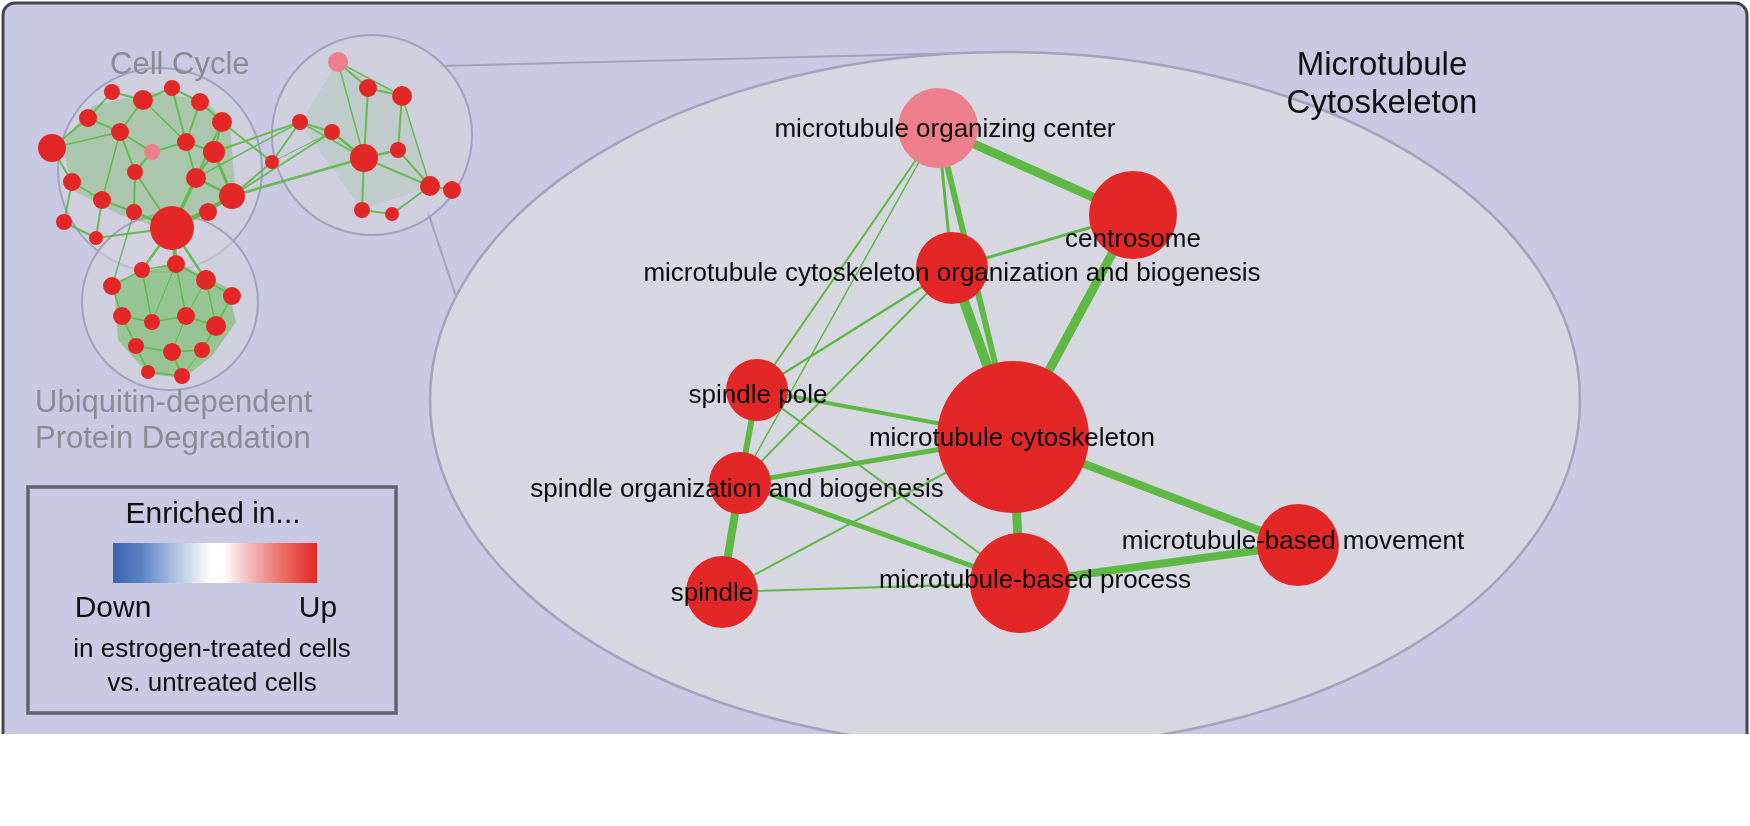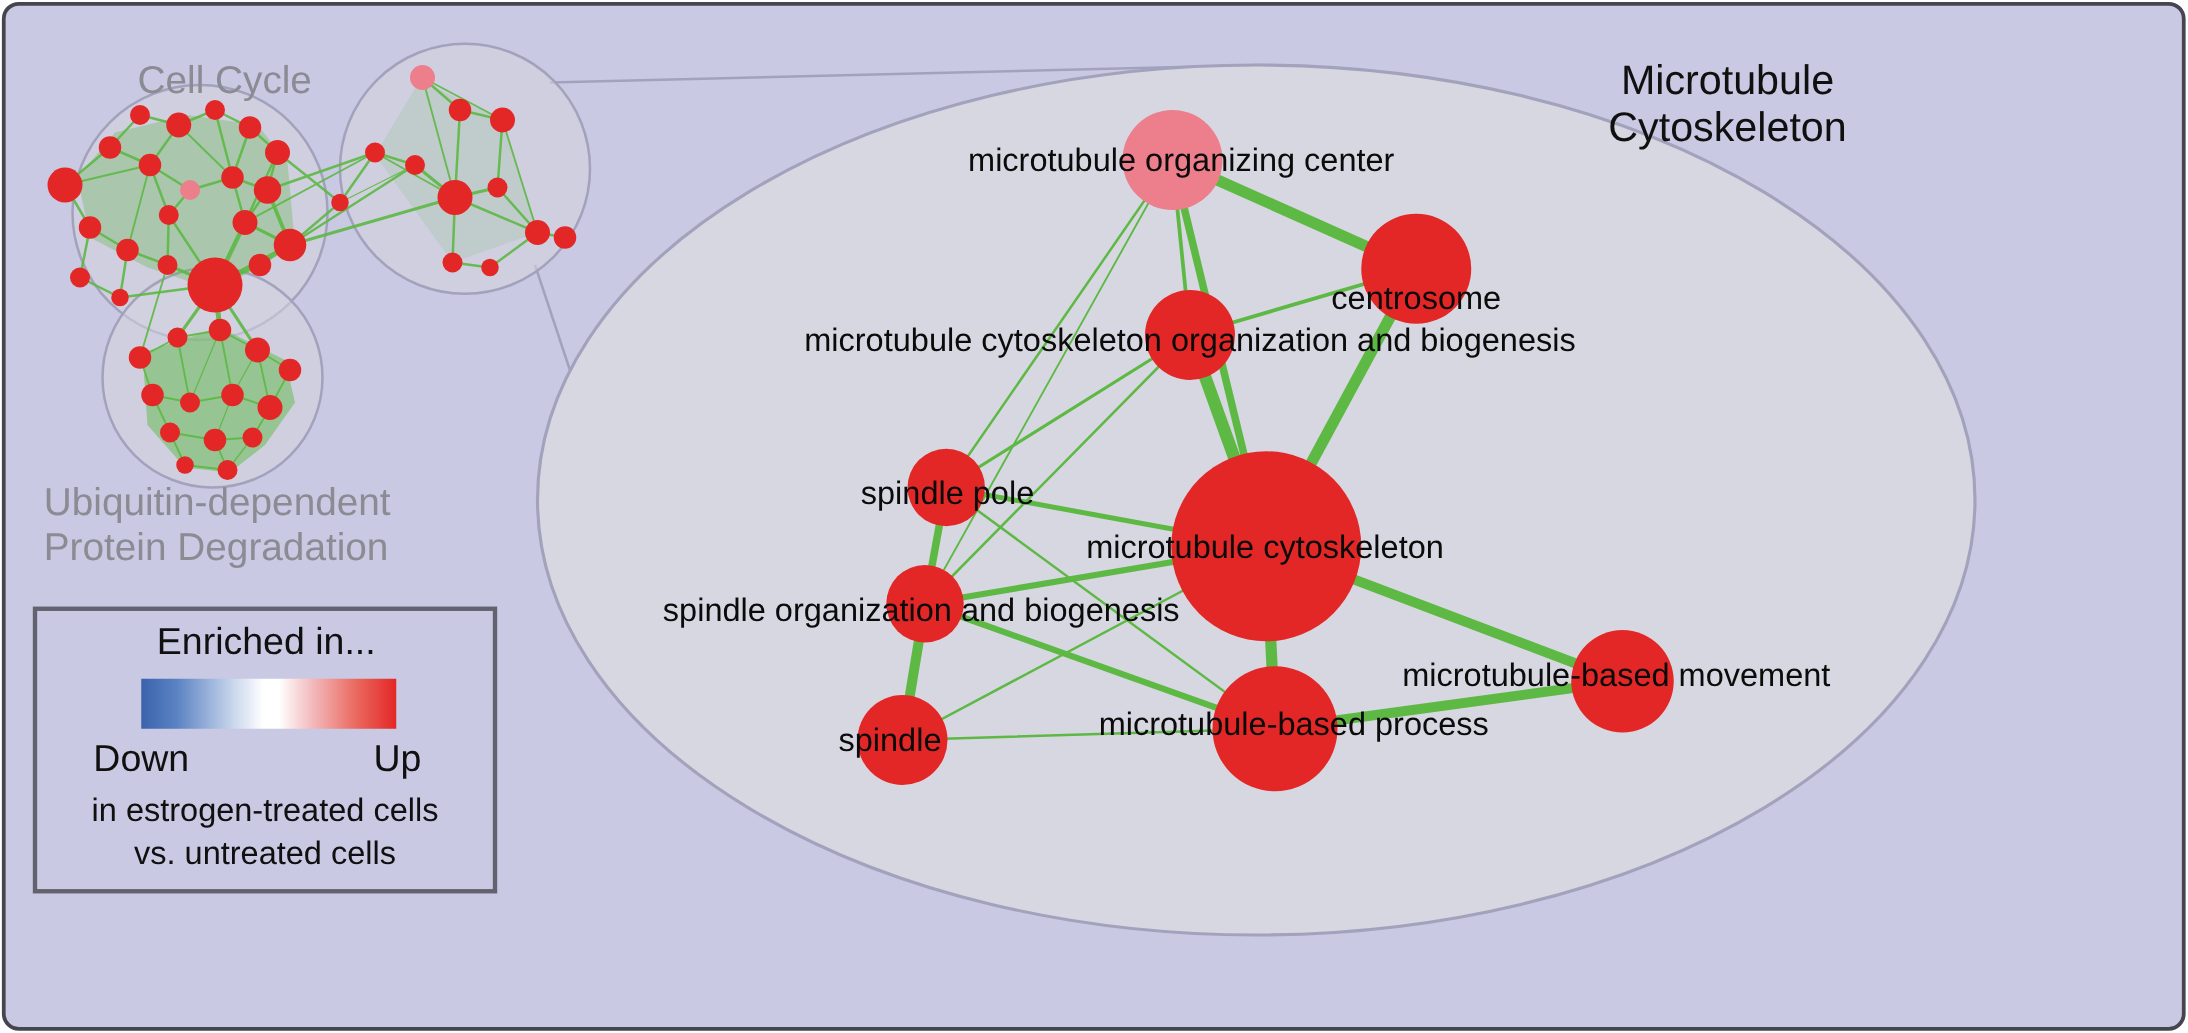--- a/index.html
+++ b/index.html
@@ -1,16 +1,16 @@
 <!DOCTYPE html>
 <html><head>
 <meta charset="utf-8">
 <style>
   html,body{margin:0;padding:0;background:#ffffff;}
-  .stage{width:1750px;height:826px;position:relative;}
+  .stage{width:1750px;height:734px;position:relative;}
   svg{display:block;}
   .edge{stroke:#5db944;stroke-linecap:round;}
   .mini-edge{stroke:#5db944;stroke-linecap:round;opacity:.9;}
   .node-red{fill:#e32726;}
   .node-pink{fill:#ec7f8b;}
   .zoom-lbl{font:26px "Liberation Sans",sans-serif;fill:#0b0b0b;}
   .cluster-lbl{font:31px "Liberation Sans",sans-serif;fill:#8b8b93;}
   .title-lbl{font:33px "Liberation Sans",sans-serif;fill:#101010;}
   .legend-title{font:30px "Liberation Sans",sans-serif;fill:#101010;}
   .legend-side{font:30px "Liberation Sans",sans-serif;fill:#101010;}

